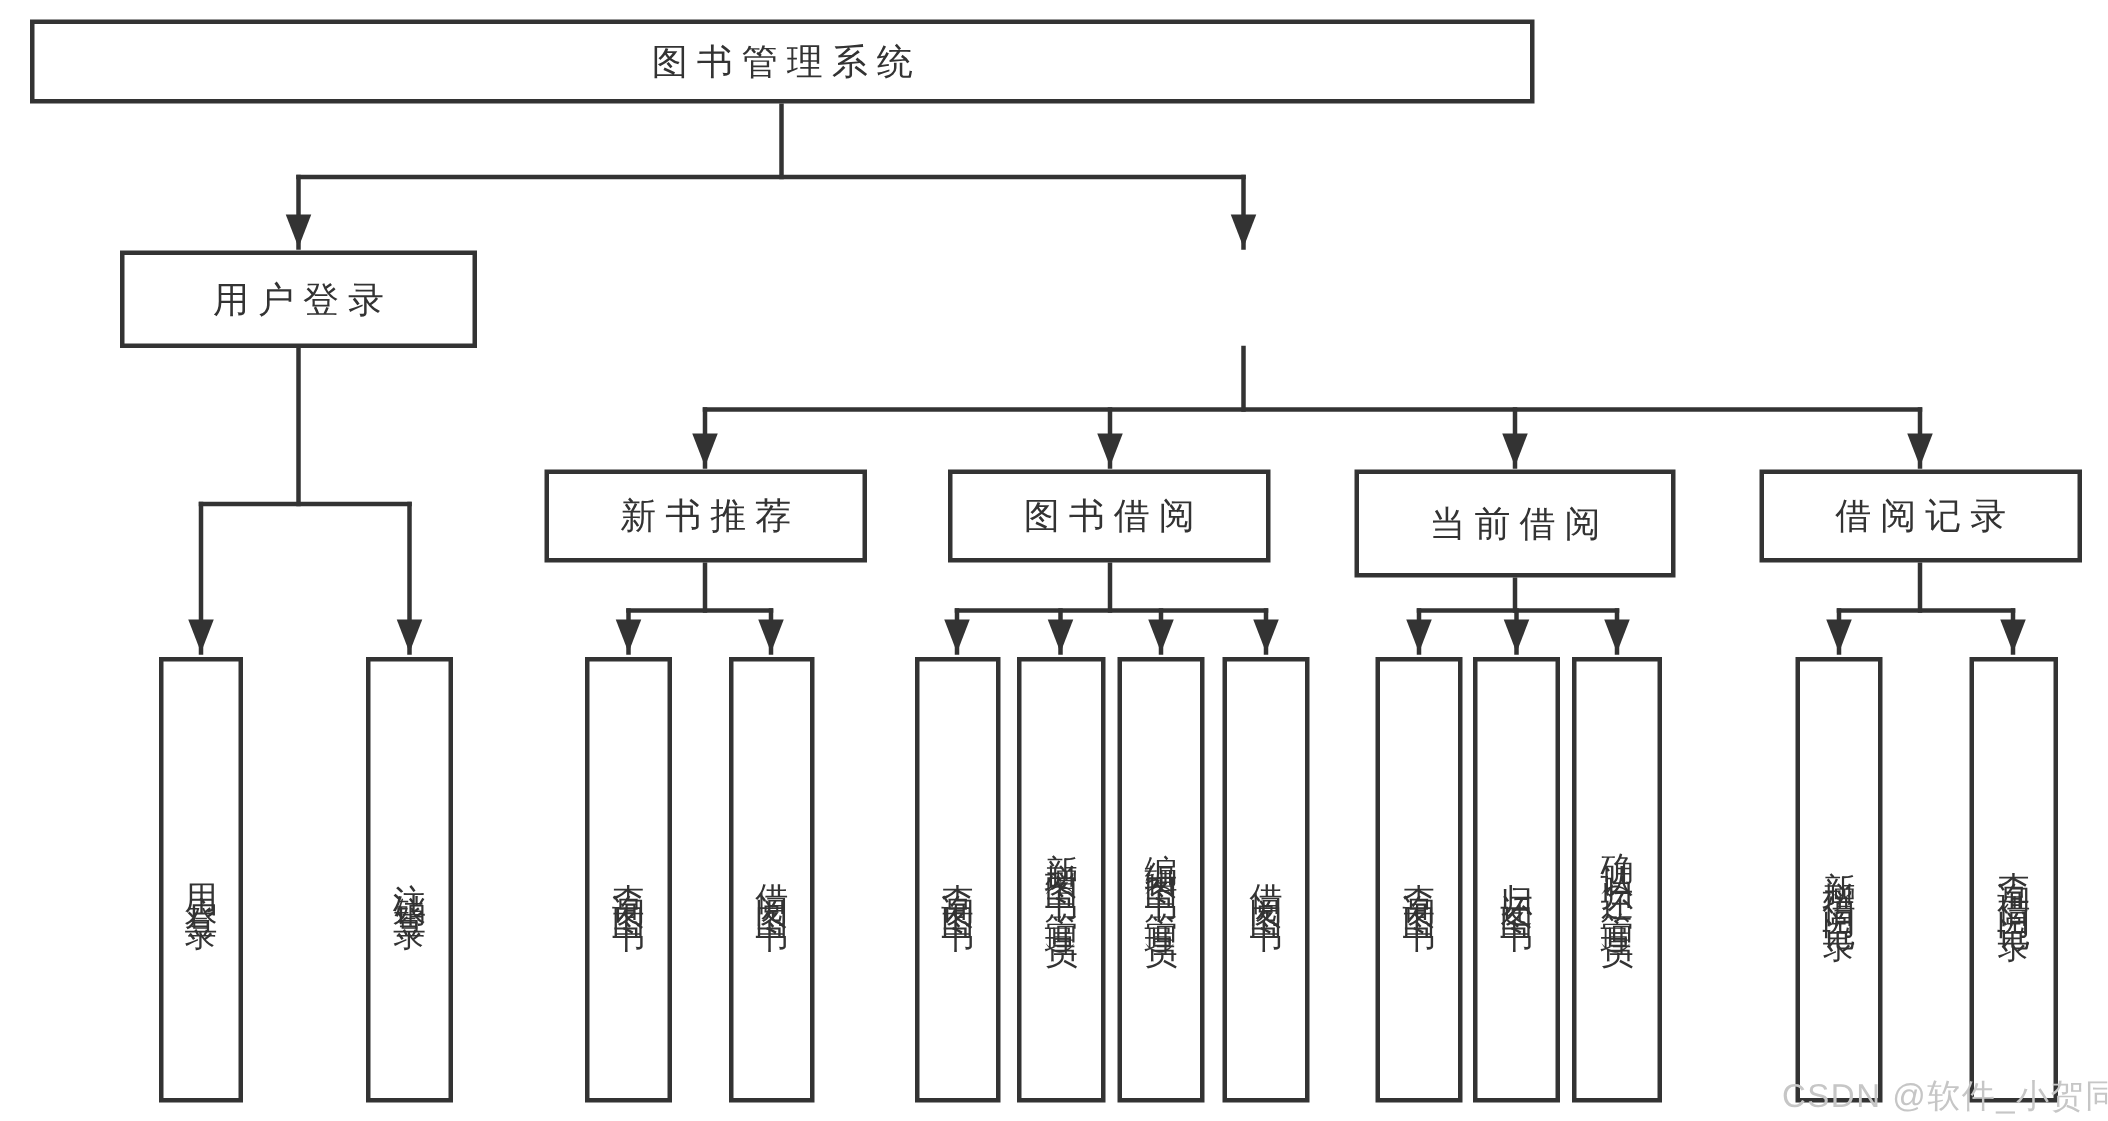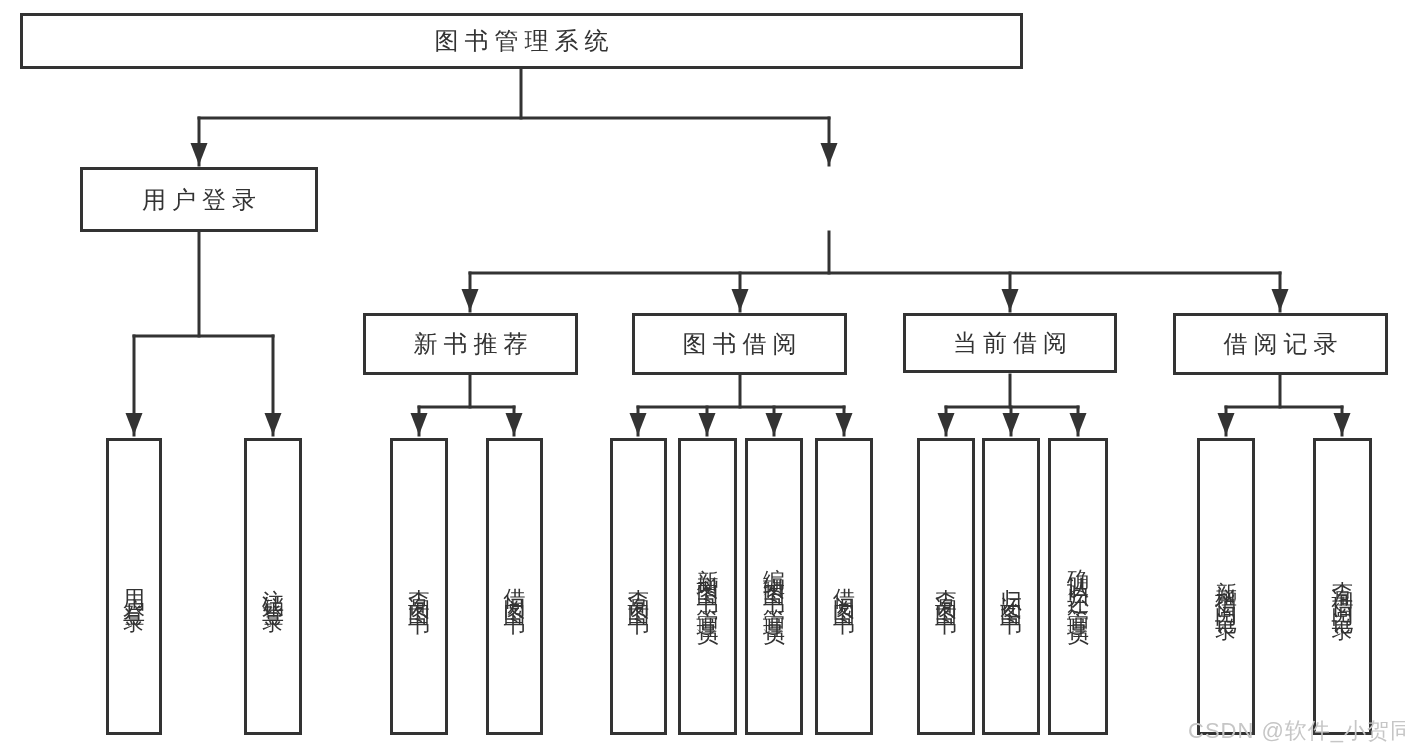--- a/index.html
+++ b/index.html
@@ -97,21 +97,21 @@
       <path d="M1342,407 V435" marker-end="url(#arw)"></path>
     </g>
   </svg>
 
   <div class="node h" style="left:20px;top:13px;width:1003px;height:56px">图书管理系统</div>
 
   <div class="node h" style="left:80px;top:167px;width:238px;height:65px">用户登录</div>
 
   <div class="node h" style="left:363px;top:313px;width:215px;height:62px">新书推荐</div>
   <div class="node h" style="left:632px;top:313px;width:215px;height:62px">图书借阅</div>
-  <div class="node h" style="left:903px;top:313px;width:214px;height:60px">当前借阅</div>
+  <div class="node h" style="left:903px;top:313px;width:214px;height:72px">当前借阅</div>
   <div class="node h" style="left:1173px;top:313px;width:215px;height:62px">借阅记录</div>
 
   <div class="node v" style="left:106px;top:438px;width:56px;height:297px">用户登录</div>
   <div class="node v" style="left:244px;top:438px;width:58px;height:297px">注销登录</div>
 
   <div class="node v" style="left:390px;top:438px;width:58px;height:297px">查询图书</div>
   <div class="node v" style="left:486px;top:438px;width:57px;height:297px">借阅图书</div>
 
   <div class="node v" style="left:610px;top:438px;width:57px;height:297px">查询图书</div>
   <div class="node v" style="left:678px;top:438px;width:59px;height:297px">新增图书（管理员）</div>

